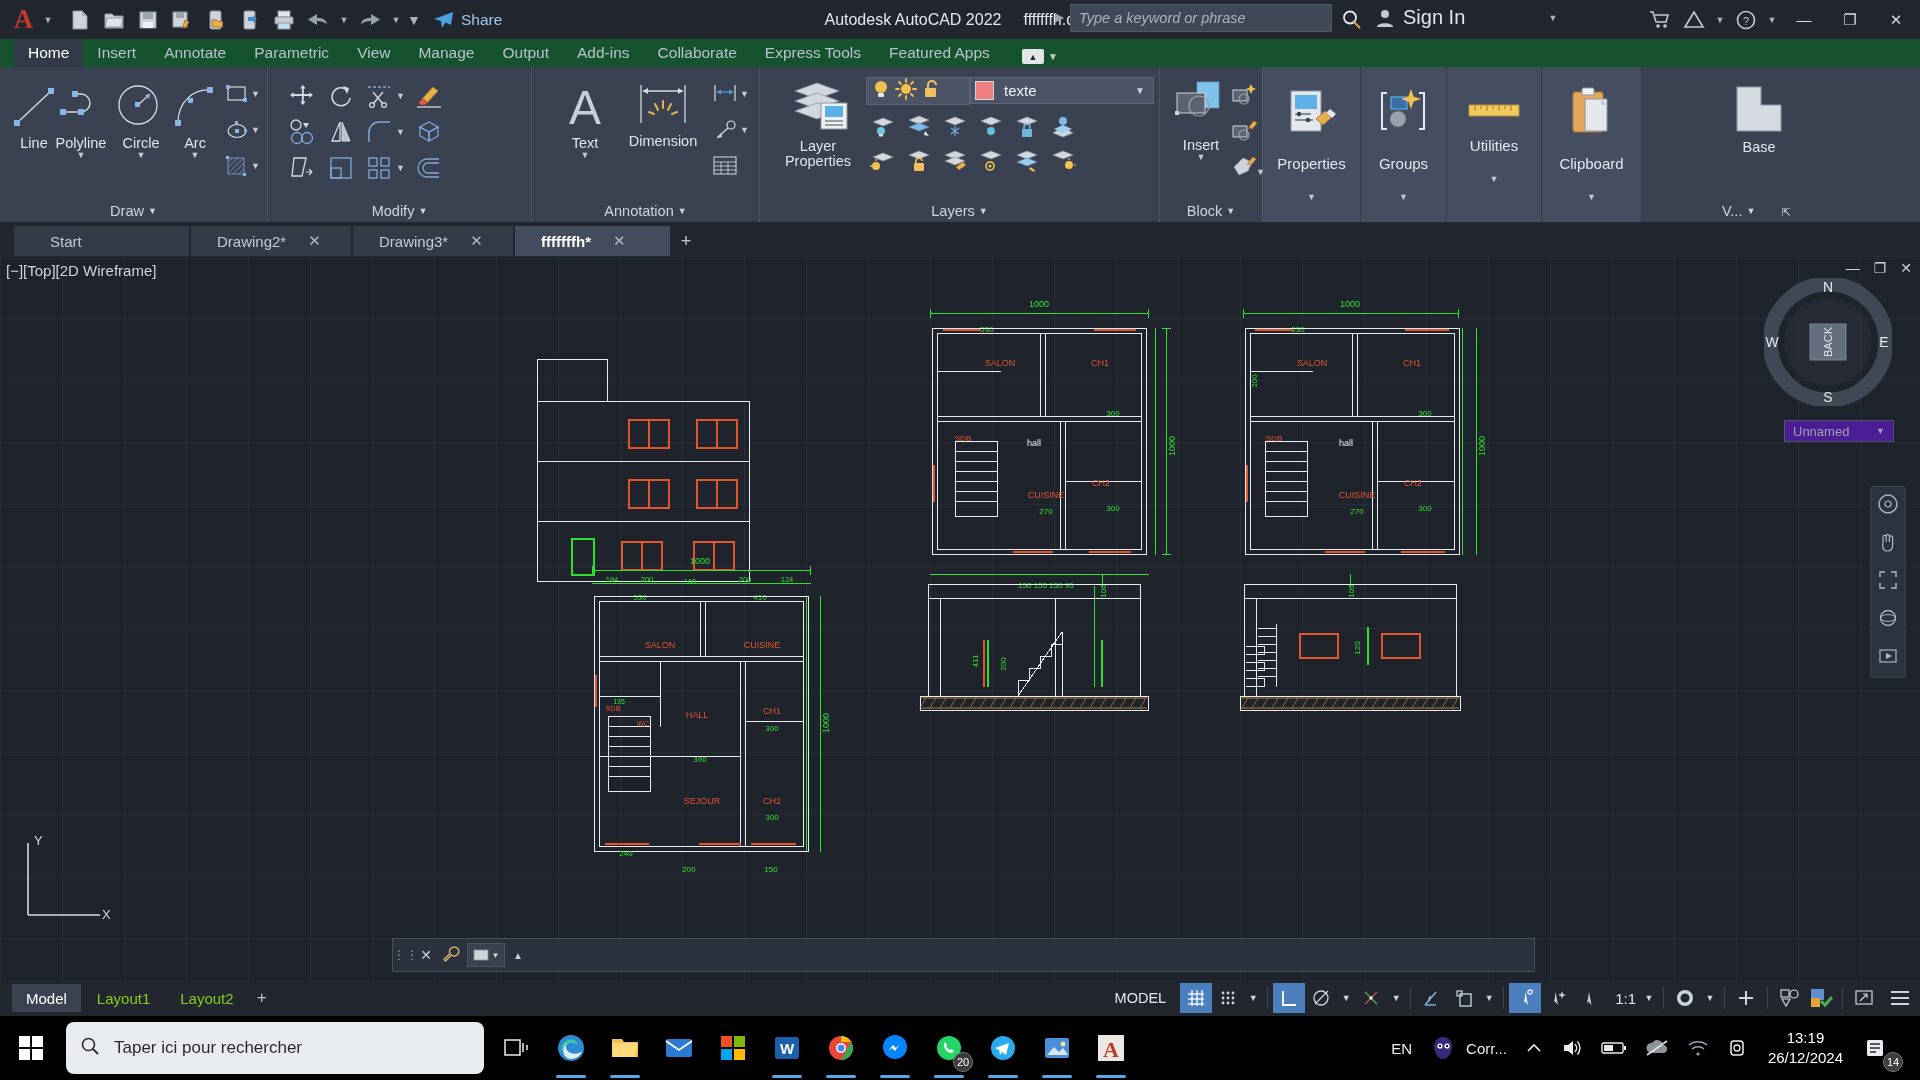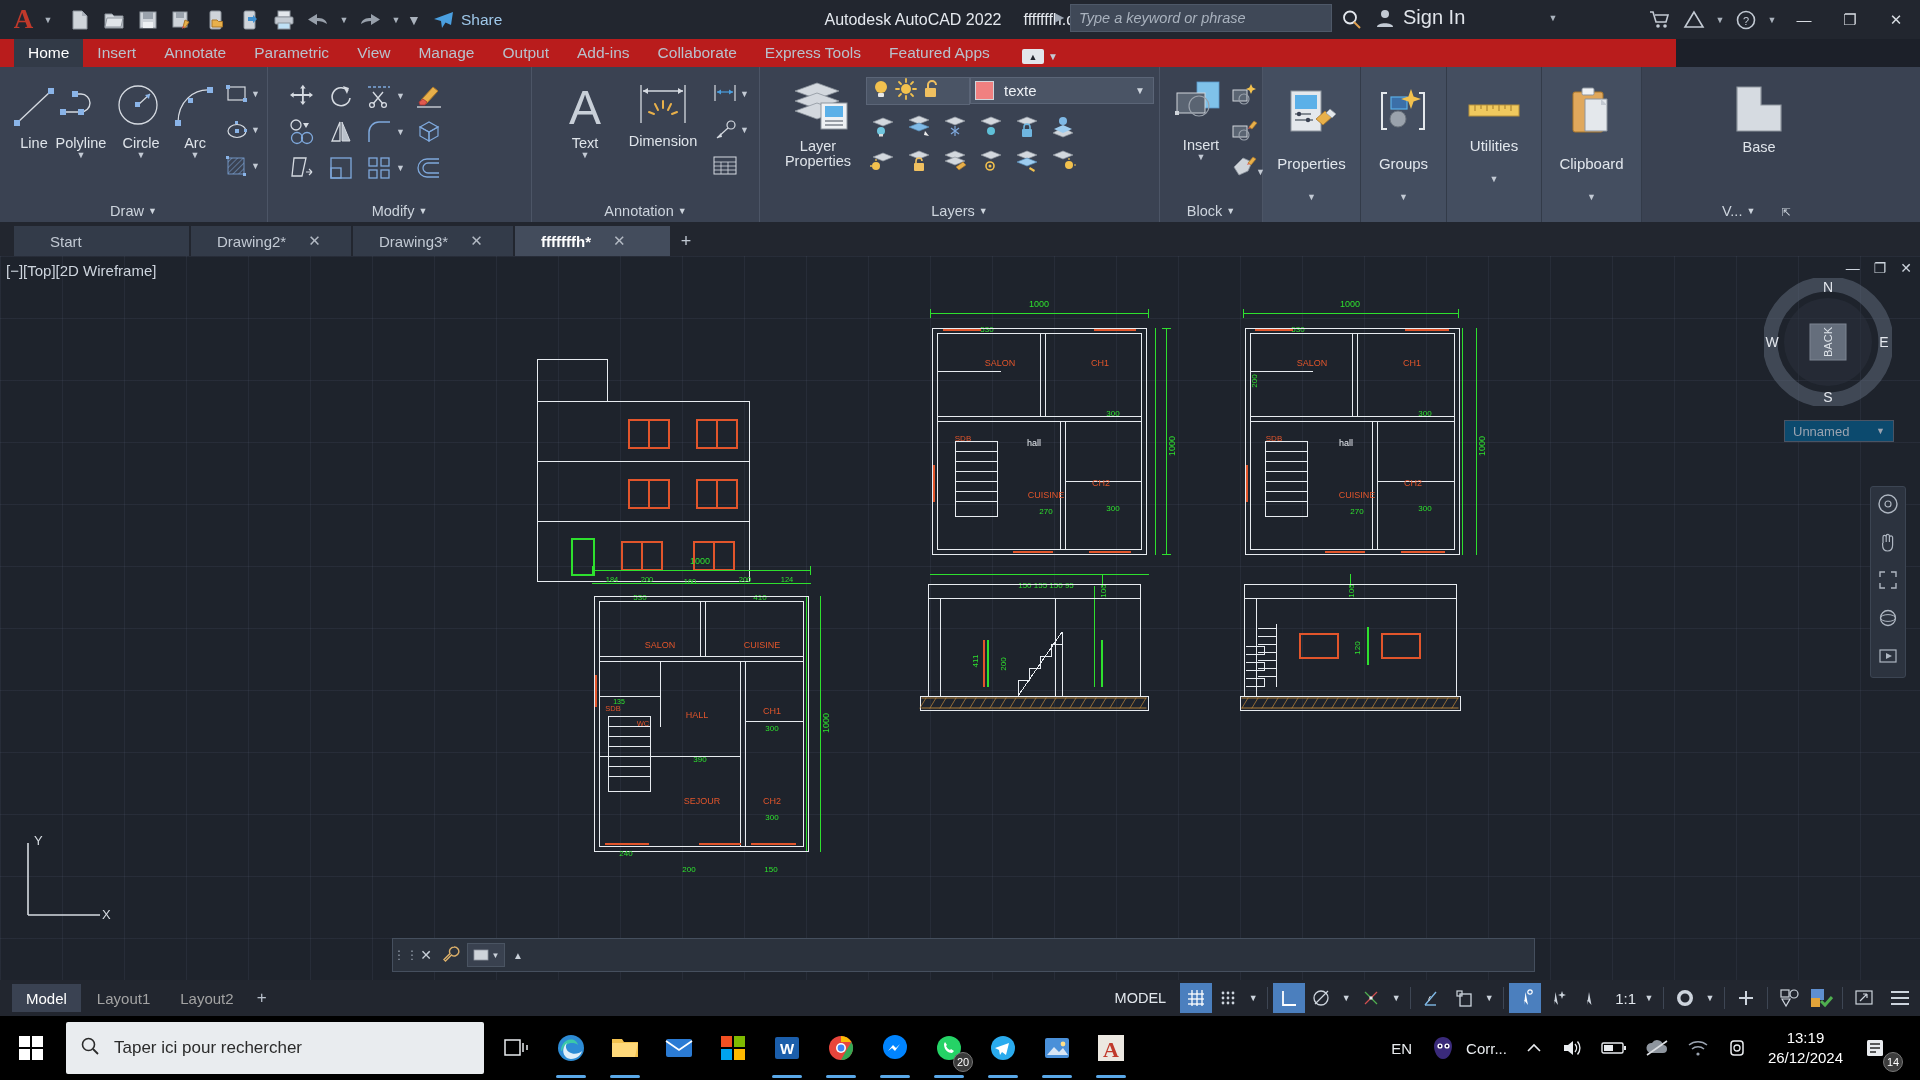--- a/index.html
+++ b/index.html
@@ -63,22 +63,22 @@
     width: 32px; height: 32px; display: flex; align-items: center;
     justify-content: center;
   }
   .winbtn {
     width: 44px; height: 39px; display: flex; align-items: center;
     justify-content: center; color: #d8dce2; font-size: 15px;
   }
 
   
   .ribtabs {
-    position: absolute; left: 0; top: 39px; width: 1676px; height: 28px;
-    background: #b91c1c; display: flex; align-items: flex-end;
+    position: absolute; left: 0; top: 39px; width: 1920px; height: 28px;
+    background: #14532d; display: flex; align-items: flex-end;
     font-size: 15.5px;
   }
   .ribtab {
     padding: 3px 14px 4px; color: #b9c1cc; height: 28px;
     display: flex; align-items: center;
   }
   .ribtab.active { background: #323a47; color: #ffffff; }
   .ribtab-extra {
     margin-left: 18px; display: flex; align-items: center; gap: 4px;
     padding-bottom: 3px;
@@ -176,21 +176,21 @@
   }
   .vp-winbtns {
     position: absolute; right: 8px; top: 4px; display: flex; gap: 14px;
     color: #cdd4dd; font-size: 14px;
   }
   .navcube {
     position: absolute; right: 28px; top: 22px; width: 128px; height: 128px;
   }
   .unnamed {
     position: absolute; right: 26px; top: 164px; width: 110px; height: 22px;
-    background: #0c4a6e; border: 1px solid #4a5464; color: #9aa3b0;
+    background: #4c1d95; border: 1px solid #4a5464; color: #9aa3b0;
     font-size: 13px; display: flex; align-items: center; padding: 0 8px;
   }
   .navbar {
     position: absolute; right: 14px; top: 230px; width: 36px;
     background: #2c333f; border: 1px solid #3c4553; border-radius: 3px;
     display: flex; flex-direction: column; align-items: center;
     padding: 6px 0; gap: 12px;
   }
   .ucs { position: absolute; left: 18px; bottom: 48px; }
 
@@ -215,21 +215,21 @@
   .cmd-rt { width: 26px; text-align: center; color: #c9d0d9; font-size: 10px; }
 
   
   .statusbar {
     position: absolute; left: 0; top: 980px; width: 1920px; height: 36px;
     background: #22262f; display: flex; align-items: center;
   }
   .layouttabs { display: flex; align-items: center; padding-left: 12px; gap: 2px; }
   .ltab {
     height: 28px; padding: 0 14px; display: flex; align-items: center;
-    font-size: 15px; color: #a3a3a3;
+    font-size: 15px; color: #84cc16;
   }
   .ltab.active { background: #3a4252; color: #ffffff; }
   .ltab-add { width: 24px; text-align: center; font-size: 17px; color: #b9c1cc; }
   .sb-right {
     margin-left: auto; display: flex; align-items: center; height: 36px;
   }
   .sb-grp { display: flex; align-items: center; height: 30px; }
   .sb-btn {
     width: 32px; height: 30px; display: flex; align-items: center;
     justify-content: center; color: #cdd4dd;
@@ -243,21 +243,21 @@
   
   .taskbar {
     position: absolute; left: 0; top: 1016px; width: 1920px; height: 64px;
     background: #000000; display: flex; align-items: center;
   }
   .start-btn {
     width: 62px; height: 64px; display: flex; align-items: center;
     justify-content: center;
   }
   .tb-search {
-    width: 418px; height: 52px; background: #e9ecef; border-radius: 2px;
+    width: 418px; height: 52px; background: #e9ecef; border-radius: 8px;
     display: flex; align-items: center; padding: 0 14px; gap: 14px;
     margin-left: 4px;
   }
   .tb-search .ph { color: #2b2b2b; font-size: 17px; }
   .tb-icons { display: flex; align-items: center; gap: 0px; margin-left: 6px; }
   .tbi {
     width: 54px; height: 64px; display: flex; align-items: center;
     justify-content: center; position: relative;
   }
   .tbi.active::after {

